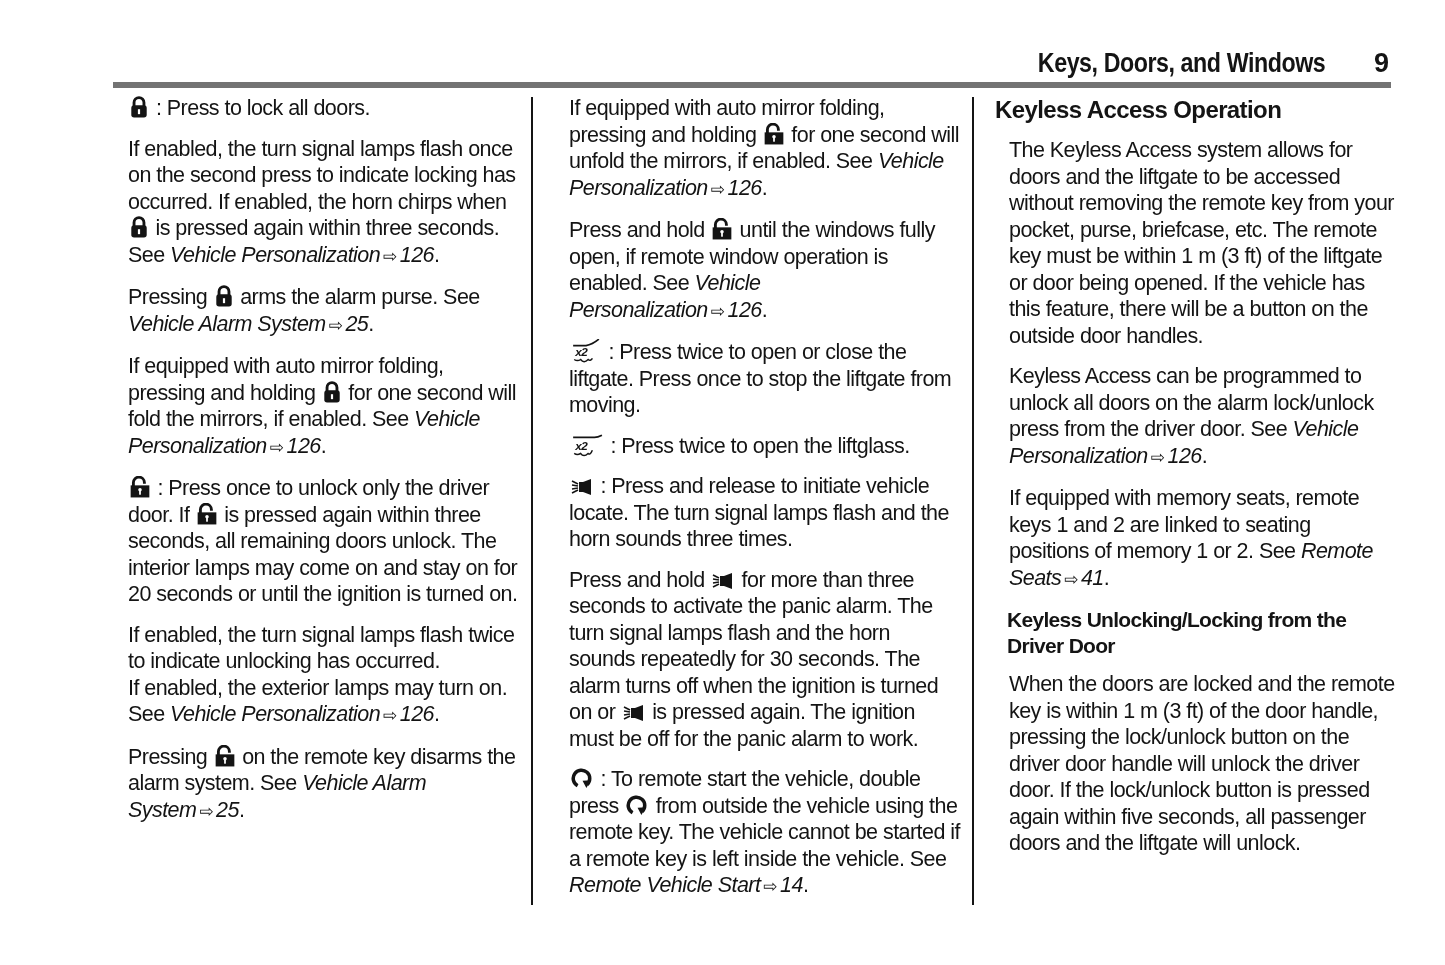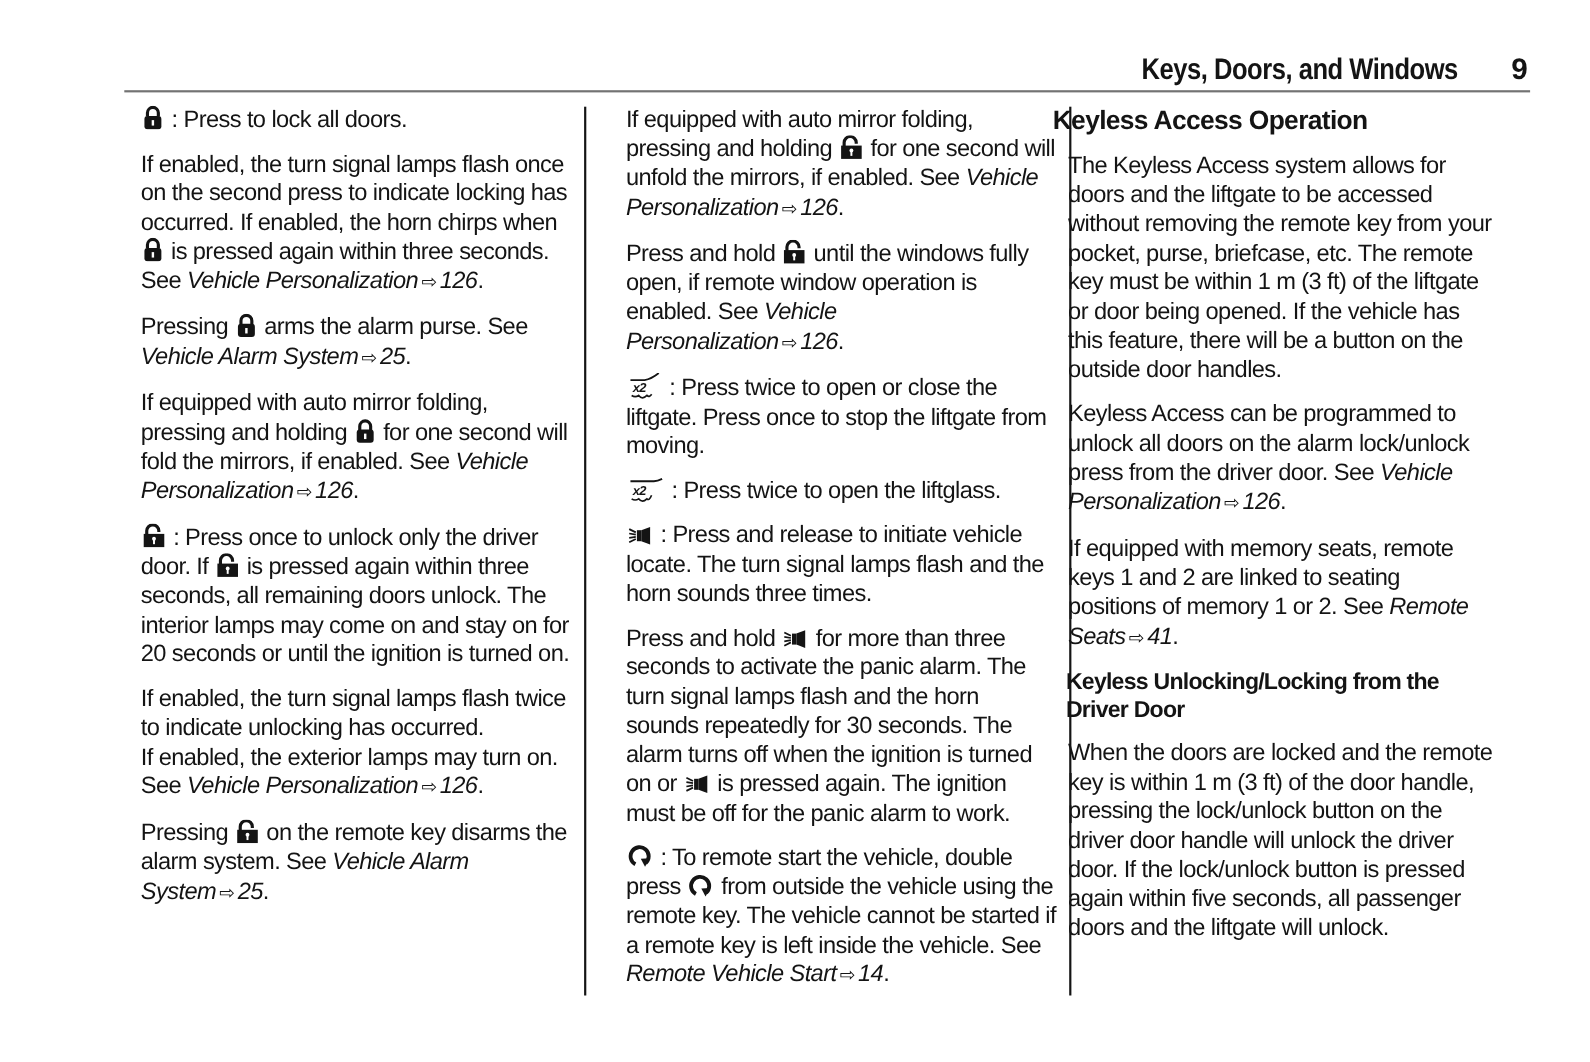--- a/index.html
+++ b/index.html
@@ -3,40 +3,40 @@
 <meta charset="utf-8">
 <style>
   html, body { margin: 0; padding: 0; background: #ffffff; }
   body {
     width: 1445px; height: 965px; position: relative; overflow: hidden;
     color: #141414;
     font-family: "DejaVu Sans Condensed", "Liberation Sans Narrow", "Liberation Sans", sans-serif;
   }
   .header {
     position: absolute; left: 113px; top: 44px; width: 1278px; height: 38px;
-    border-bottom: 2px solid #737373;
+    border-bottom: 6px solid #737373;
   }
   .header-title {
     position: absolute; right: 66px; top: 4px;
     font-family: "Liberation Sans", sans-serif; font-weight: bold;
     font-size: 27px; letter-spacing: -0.5px; transform: scaleX(0.86); transform-origin: right center;
   }
   .header-page {
     position: absolute; right: 2px; top: 4px;
     font-family: "Liberation Sans", sans-serif; font-weight: bold; font-size: 27px;
   }
   .col {
     position: absolute; top: 95px;
     font-family: "Liberation Sans", sans-serif;
     font-size: 21.5px; line-height: 26.5px;
   }
   .col p { margin: 0 0 14px 14px; transform-origin: left top; }
   .col1 { left: 114px; width: 405px; }
   .col2 { left: 555px; width: 405px; }
-  .col3 { left: 957px; width: 400px; }
+  .col3 { left: 995px; width: 400px; }
   .divider { position: absolute; top: 97px; width: 1.5px; background: #141414; height: 808px; }
   .div1 { left: 531px; }
   .div2 { left: 972px; }
   .ref { font-style: italic; }
   .arrow { font-style: normal; font-size: 17px; margin: 0 3px; }
   h2.heading {
     margin: 0 0 12px 0; font-size: 24px; line-height: 30px; font-weight: bold; letter-spacing: -0.6px;
   }
   h3.subheading {
     margin: 0 0 12px 12px; font-size: 21px; line-height: 26px; font-weight: bold; letter-spacing: -0.7px;

